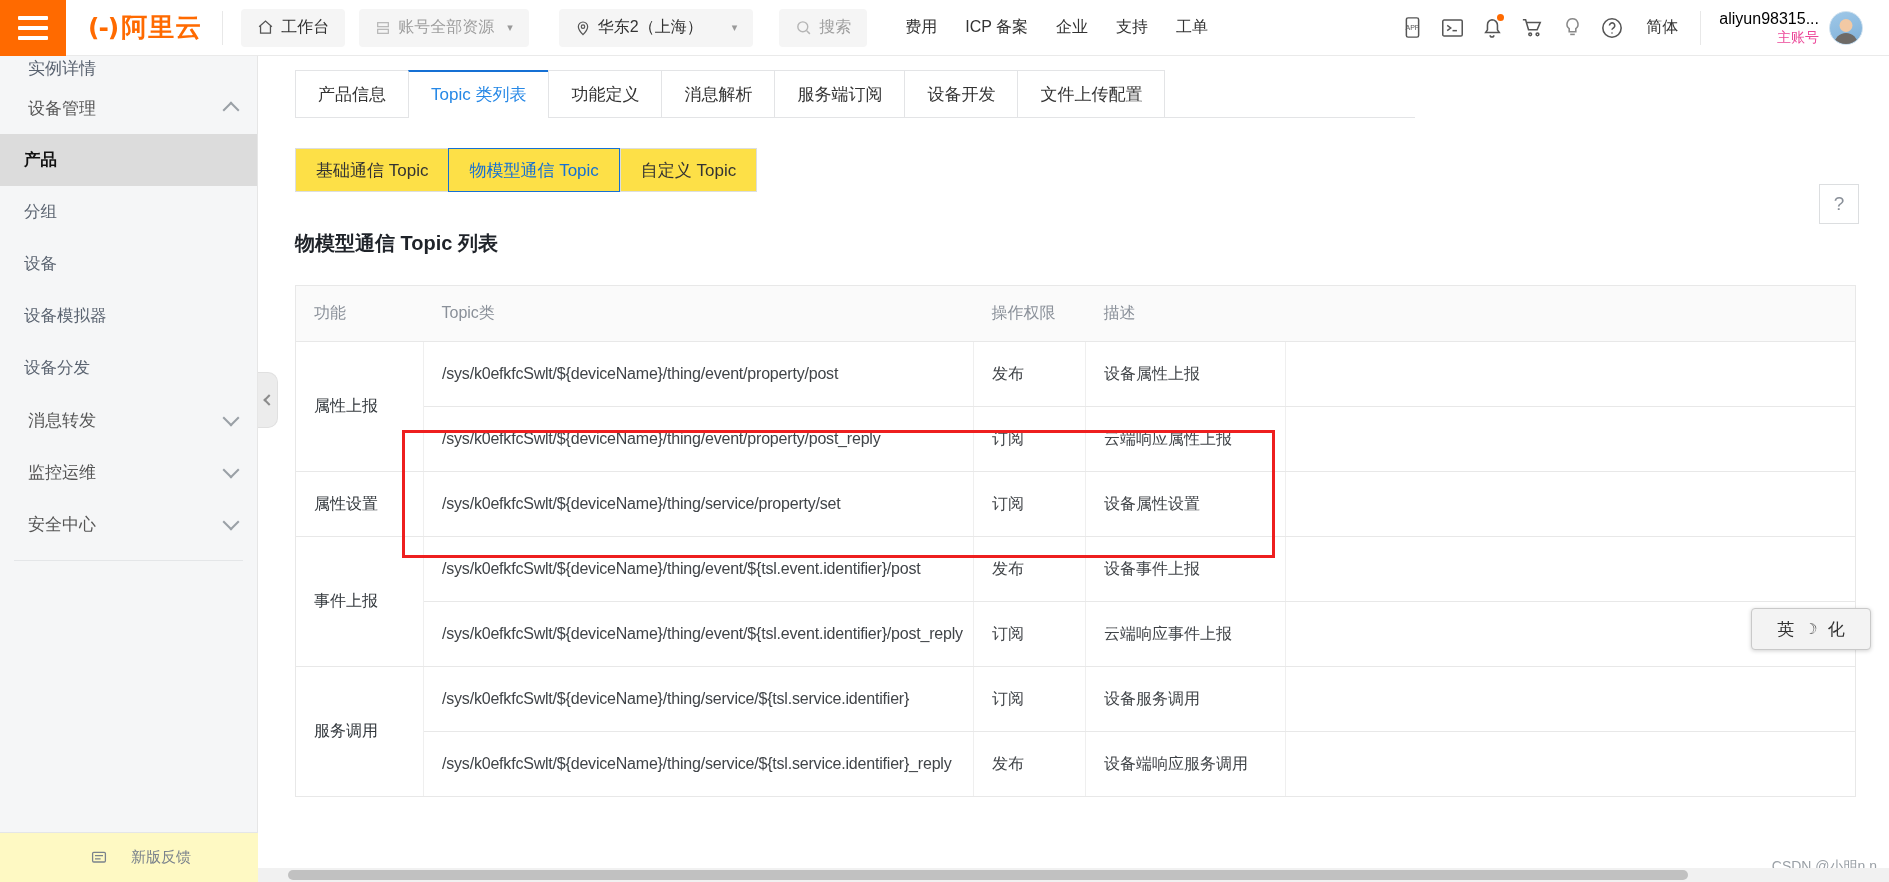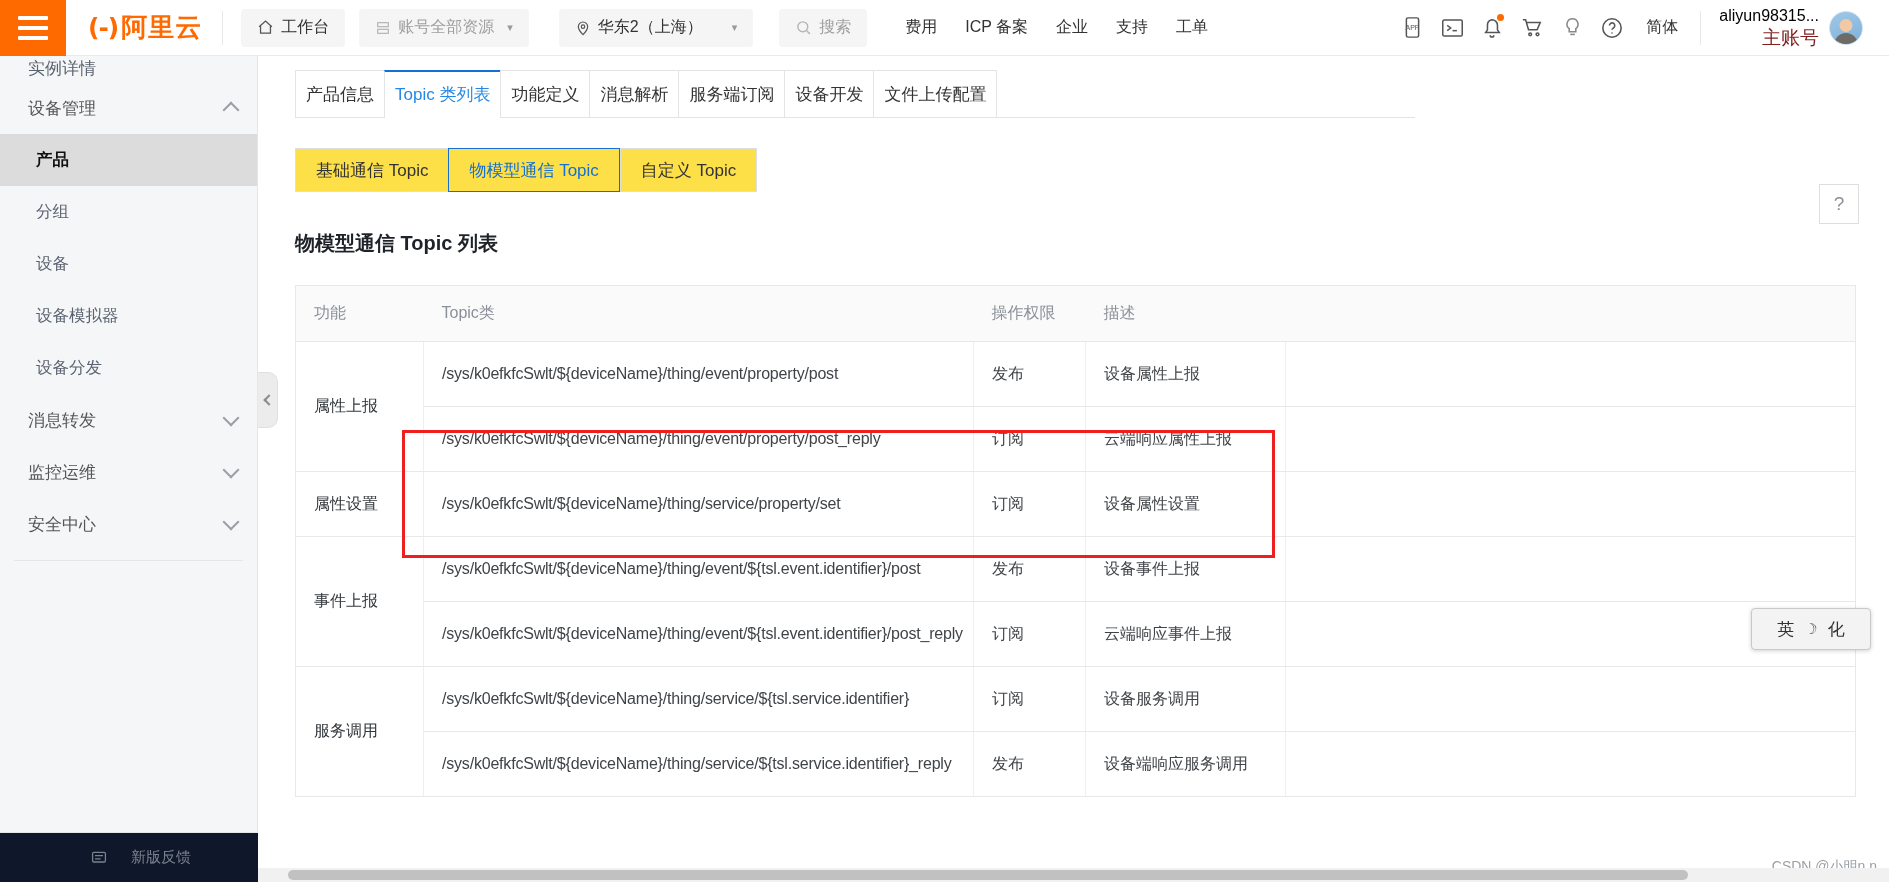--- a/index.html
+++ b/index.html
@@ -54,21 +54,21 @@
   .dot-badge {
     position:absolute; top: 6px; right: 8px; width: 7px; height: 7px;
     border-radius: 50%; background: #ff6a00;
   }
   .hdr-right { margin-left: auto; display: flex; align-items: center; padding-right: 20px;}
   .user-block {
     display:flex; flex-direction: column; align-items: flex-end; justify-content:center;
     padding: 0 10px 0 18px; line-height: 1.25; cursor: pointer;
   }
   .user-name { font-size: 16px; color: #000000; }
-  .user-role { font-size: 19px; color: #7f1d1d; }
+  .user-role { font-size: 14px; color: #ec4899; }
   .avatar {
     width: 34px; height: 34px; border-radius: 50%;
     background: linear-gradient(160deg,#9fc8e8,#7fb0d8);
     border: 1px solid #cfe1ef; margin-right: 6px; position: relative; overflow:hidden;
     flex: 0 0 34px;
   }
   .avatar::after{
     content:""; position:absolute; left:50%; top:7px; transform:translateX(-50%);
     width:13px; height:13px; border-radius:50%; background:#f2c9a4;
   }
@@ -82,34 +82,34 @@
     position:absolute; top: 56px; left:0; width: 258px; height: 826px;
     background: #f5f6f7; border-right: 1px solid #e6e6e6;
     z-index: 20;
   }
   .side-scroll { height: 826px; position: relative; }
   .side-item {
     display:flex; align-items:center; justify-content: space-between;
     height: 52px; padding: 0 20px 0 28px; font-size: 17px; color: #555;
     cursor: pointer;
   }
-  .side-item.sub { padding-left: 36px; font-size: 16.5px; color:#5a6370;}
+  .side-item.sub { padding-left: 24px; font-size: 16.5px; color:#5a6370;}
   .side-item.active { background: #dcdcdc; color: #111; font-weight: bold; }
   .side-item.cut { height: 26px; overflow:hidden; align-items:flex-end; padding-bottom:2px;
     color:#5a6370; font-size:17px;}
   .chev {
     width: 12px; height: 12px; border-right: 2px solid #9aa0a6; border-bottom: 2px solid #9aa0a6;
     transform: rotate(45deg); margin-top:-5px; flex:0 0 auto;
   }
   .chev.up { transform: rotate(-135deg); margin-top: 3px;}
   .side-divider { height:1px; background:#e4e6e8; margin: 10px 14px; }
   .side-footer {
     position:absolute; bottom:0; left:0; width: 258px; height: 50px;
     border-top: 1px solid #e4e6e8; display:flex; align-items:center; justify-content:center;
-    gap: 24px; font-size: 15px; color:#7a828c; background:#0f172a; cursor:pointer;padding-left:24px;
+    gap: 24px; font-size: 15px; color:#7a828c; background:#fef9c3; cursor:pointer;padding-left:24px;
   }
 
   
   .collapse-handle{
     position:absolute; left: 258px; top: 372px; width: 20px; height: 56px;
     background:#ececec; border:1px solid #e0e0e0; border-left:none;
     border-radius: 0 10px 10px 0; display:flex; align-items:center; justify-content:center;
     cursor:pointer; z-index: 35;
   }
   .collapse-handle i{
@@ -122,21 +122,21 @@
     position:absolute; top: 56px; left: 258px; width: 1631px; height: 826px;
     background:#fff; overflow: hidden;
   }
 
   .tabs {
     display:flex; align-items: stretch; height: 48px; margin: 14px 0 0 37px;
     border-bottom: 1px solid #e3e4e6; width: 1120px;
   }
   .tab {
     display:flex; align-items:center; justify-content:center;
-    padding: 0 10px; font-size: 17px; color: #333; cursor: pointer;
+    padding: 0 22px; font-size: 17px; color: #333; cursor: pointer;
     border: 1px solid #e3e4e6; border-bottom: none; border-right: none;
     background:#fff; position:relative;
   }
   .tab:last-child { border-right: 1px solid #e3e4e6; }
   .tab.active { color: #2688e6; border-top: 2px solid #1570d4; }
   .tab.active::after{
     content:""; position:absolute; left:0; right:0; bottom:-1px; height:1px; background:#fff;
   }
 
   .subtabs { display:flex; margin: 30px 0 0 37px; }

